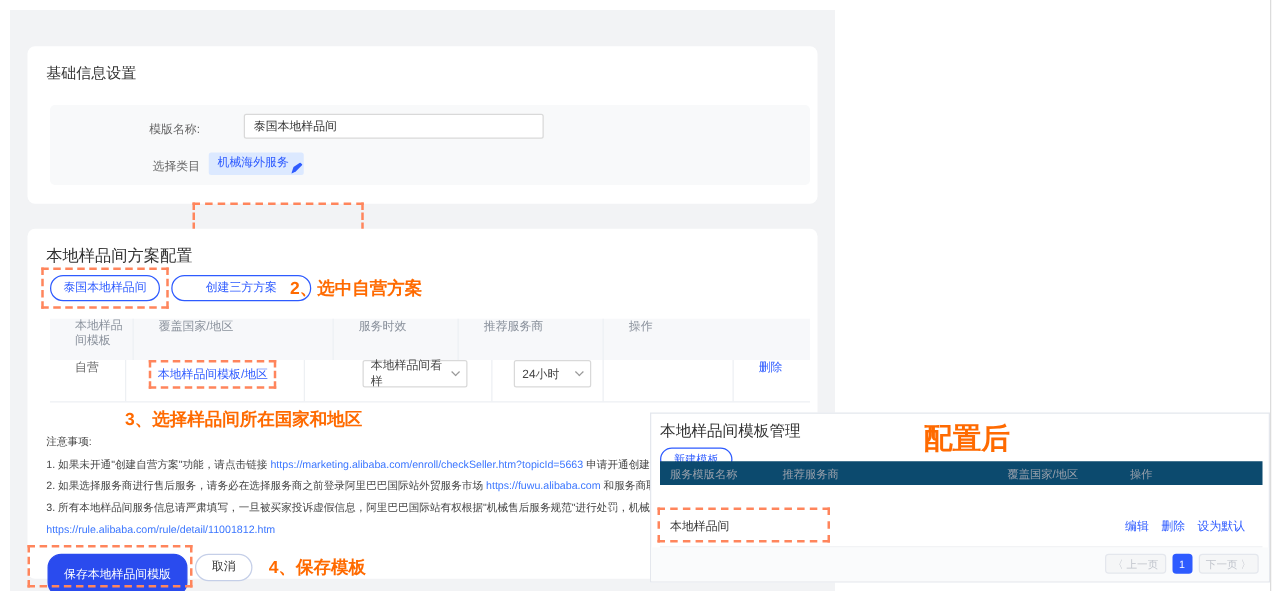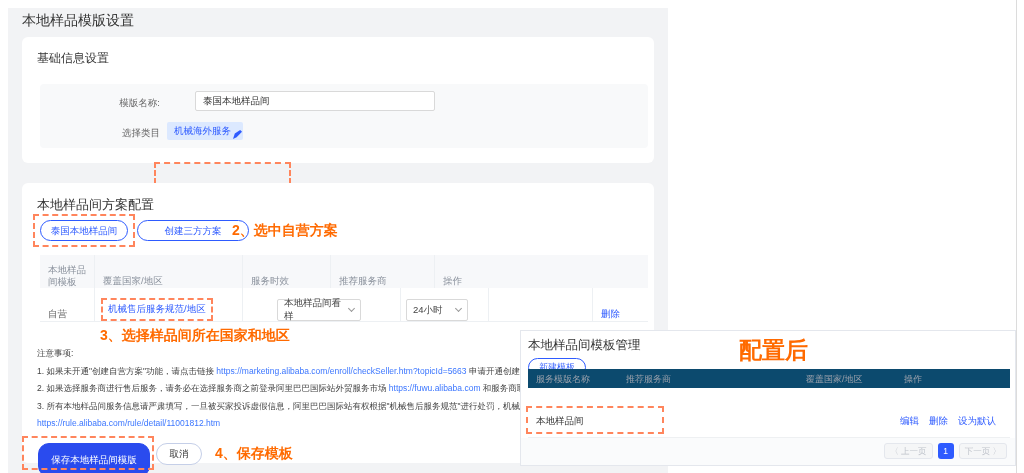--- a/index.html
+++ b/index.html
@@ -39,21 +39,21 @@
   .btn-self { left:32px; top:212px; width:88px; }
   .btn-third { left:129px; top:212px; width:112px; }
   .btn-save { left:30px; top:435px; width:112px; height:34px; background:#2a4bee; border-color:#2a4bee; color:#fff; line-height:22px; border-radius:11px; }
   .btn-cancel { left:148px; top:435px; width:46px; height:22px; border-color:#c5cfe8; color:#333; line-height:20px; border-radius:11px; }
 
   
   .tbl { position:absolute; left:32px; top:247px; width:608px; font-size:9.5px; }
   .t-row { display:flex; }
   .t-head { background:#f7f8fa; height:33px; color:#8a919c; }
   .t-body { background:#fff; height:34px; color:#666; border-bottom:1px solid #edf0f3; }
-  .t-cell { border-right:1px solid #edf0f3; display:flex; align-items:flex-end; padding-left:8px; position:relative; }
+  .t-cell { border-right:1px solid #edf0f3; display:flex; align-items:flex-start; padding-left:8px; position:relative;margin-left:12px; }
   .t-cell:last-child { border-right:none; }
   .c1{width:55px;} .c2{width:148px;} .c3{width:158px;} .c4{width:88px;} .c5{width:104px;} .c6{width:55px;}
   .wrap-head { display:inline-block; width:44px; line-height:12px; }
   .link { color:#2e5bff; cursor:pointer; text-decoration:none; }
   .cell-dash { border:2px dashed #ff855c; padding:3px 5px; margin-left:-2px; }
   .select-box { height:22px; border:1px solid #d9d9d9; border-radius:2px; background:#fff; display:flex; align-items:center; justify-content:space-between; padding:0 6px; cursor:pointer; color:#444; }
   .sel-mode { width:84px; margin-left:34px; }
   .sel-time { width:62px; margin-left:5px; }
   .chevron { width:5px; height:5px; border-right:1px solid #999; border-bottom:1px solid #999; transform:rotate(45deg); margin-top:-3px; }
 
@@ -80,21 +80,20 @@
   .pg-cur { width:16px; height:16px; line-height:16px; text-align:center; background:#2e5bff; color:#fff; border-radius:3px; cursor:pointer; }
 
   .screen-edge { position:absolute; left:1016px; top:0; width:1px; height:473px; background:#dcdcdc; }
 </style>
 </head>
 <body>
 
 <div class="canvas">
 
   <div class="before-region">
-    <div class="page-title">本地样品模版设置</div>
 
     <div class="card card1">
       <div class="card-title1">基础信息设置</div>
       <div class="form-panel">
         <label class="form-label lbl1">模版名称:</label>
         <input class="name-input" value="泰国本地样品间" style="">
         <label class="form-label lbl2">选择类目</label>
         <span class="cat-tag">
           <span>机械海外服务</span>
           <svg class="pencil" viewBox="0 0 10 10">
@@ -131,21 +130,21 @@
           </div>
         <div class="t-cell c6">
             <span>操作</span>
           </div>
       </div>
       <div class="t-row t-body">
         <div class="t-cell c1">
             <span>自营</span>
           </div>
         <div class="t-cell c2">
-          <span class="cell-dash"><a class="link">机械售后服务规范/地区</a></span>
+          <span class="cell-dash"><a class="link">本地样品间模板/地区</a></span>
         </div>
         <div class="t-cell c3" style="padding-left:0;">
           <span class="select-box sel-mode">
             <span>本地样品间看样</span>
             <span class="chevron"></span>
           </span>
         </div>
         <div class="t-cell c4" style="padding-left:0;">
           <span class="select-box sel-time">
             <span>24小时</span>

